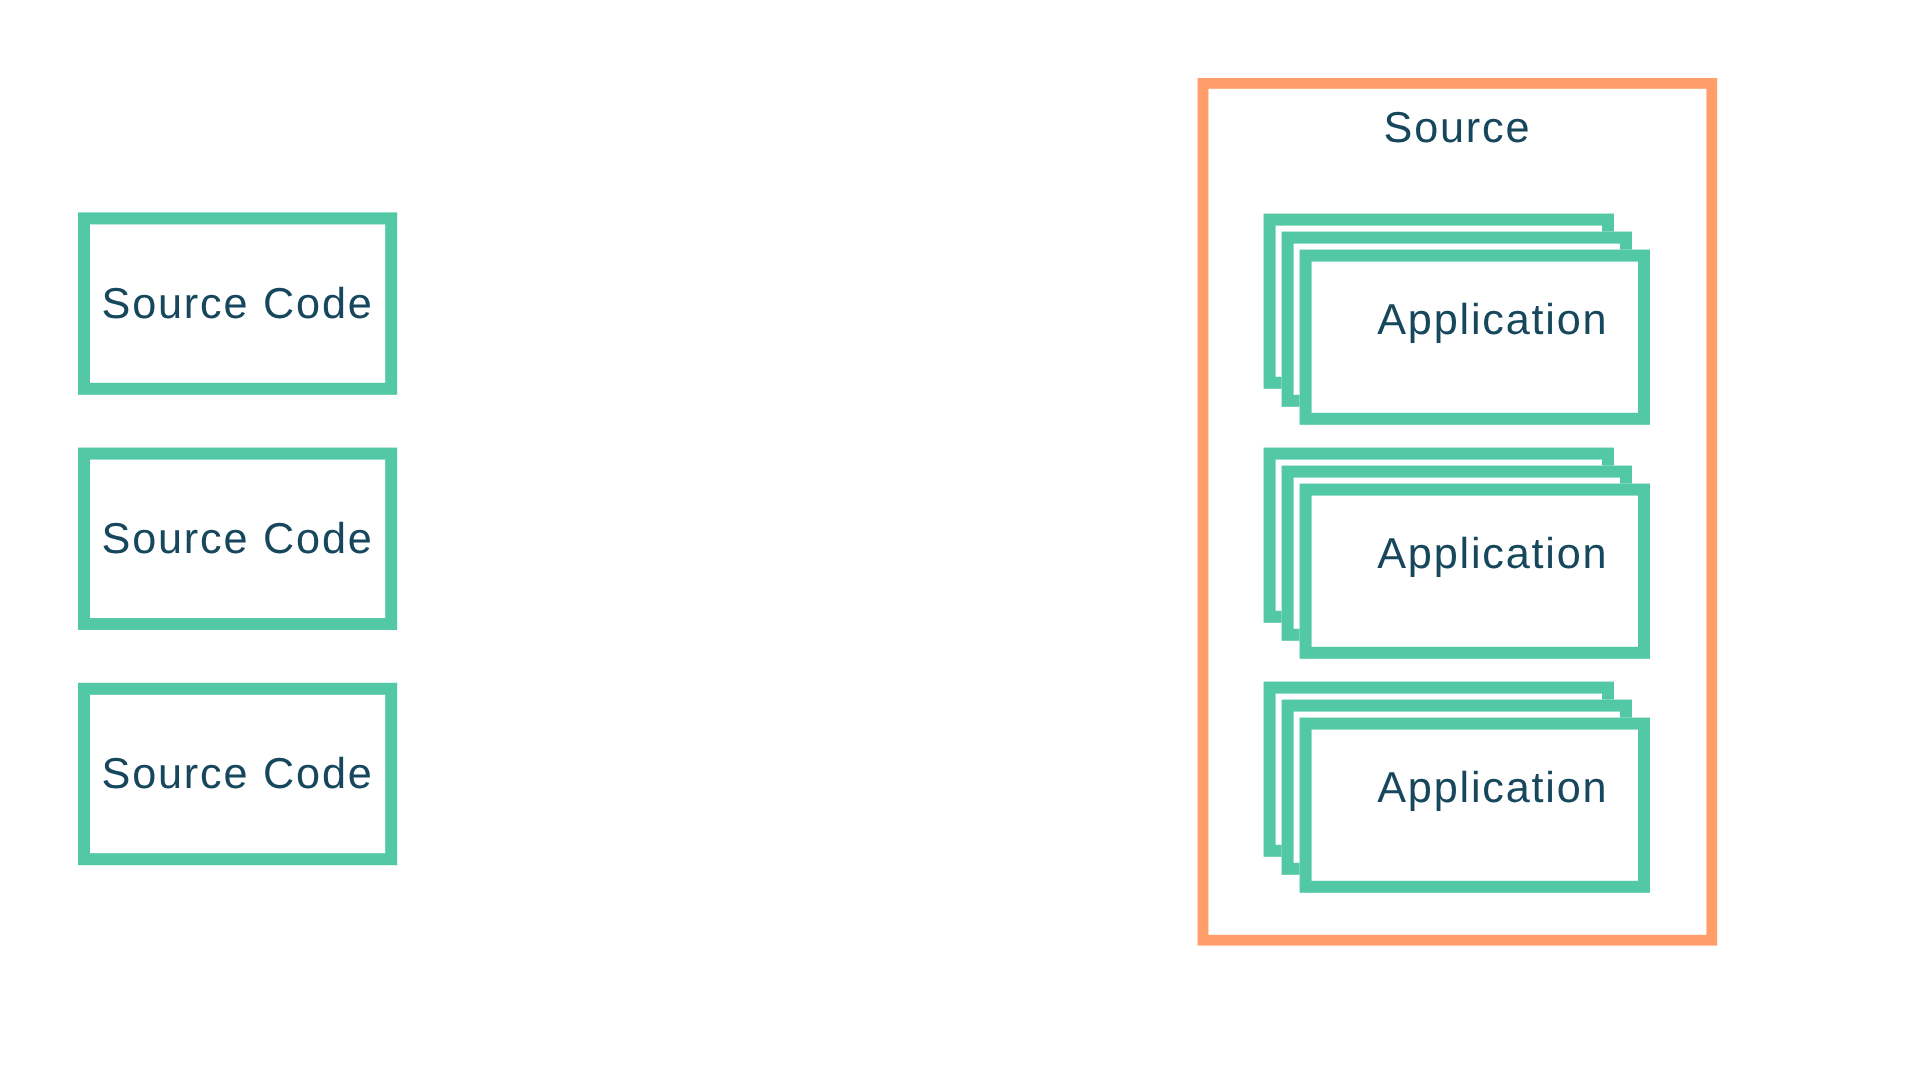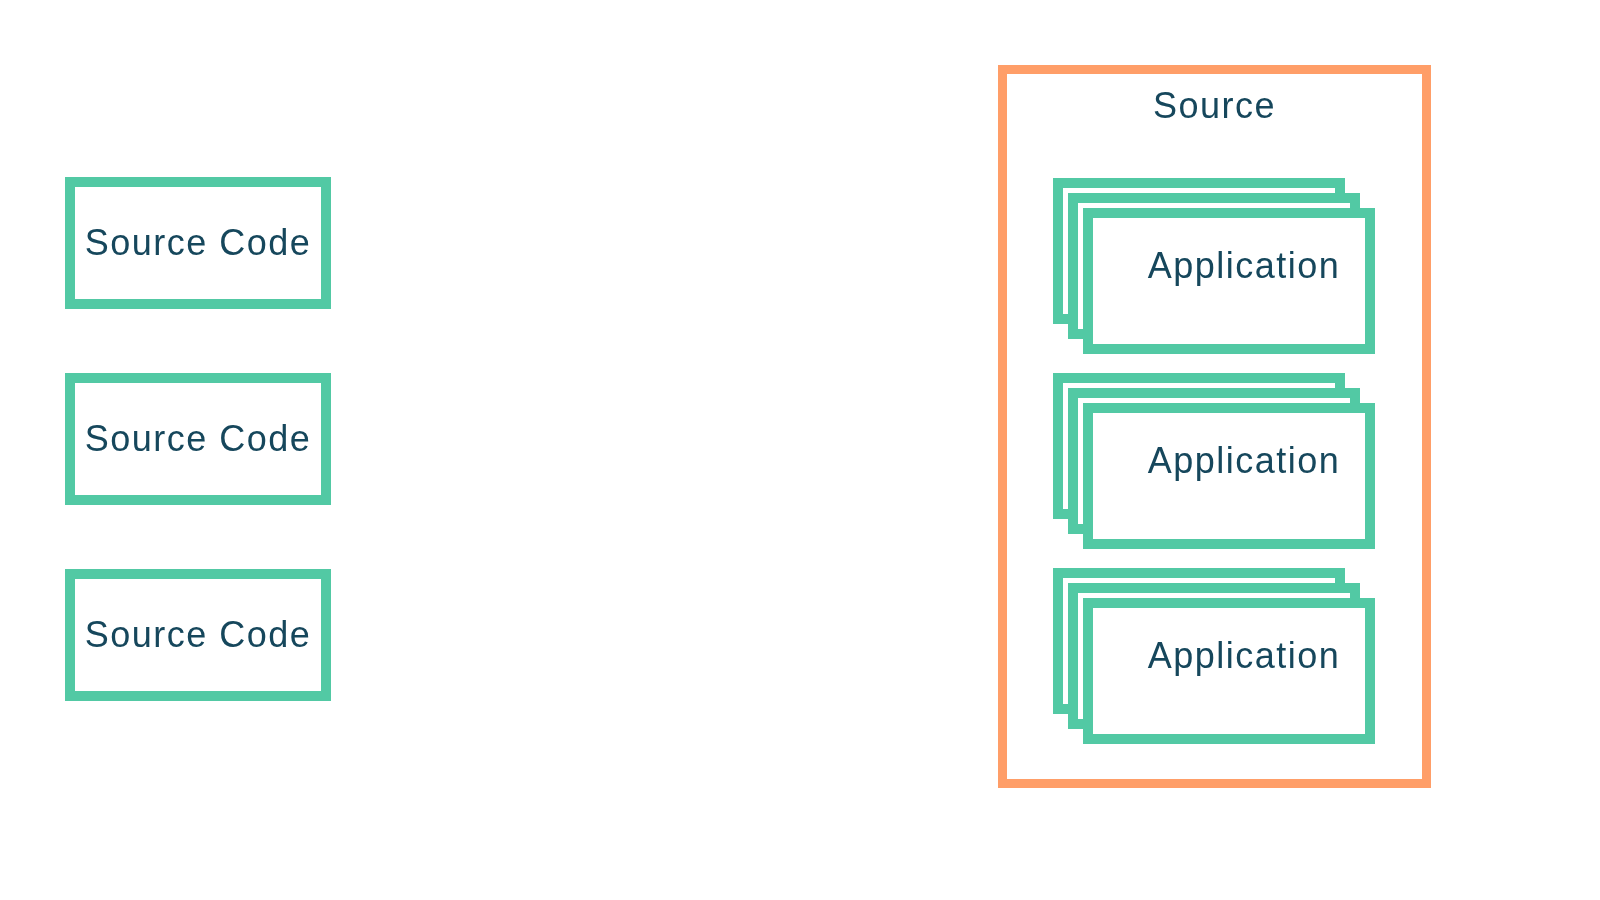--- a/index.html
+++ b/index.html
@@ -21,21 +21,21 @@
     position: absolute;
     left: 0; top: 0;
     width: 1600px; height: 900px;
     background: var(--bg);
   }
   
   .source-box {
     position: absolute;
     left: 65px;
     width: 266px;
-    height: 132px;
+    height: 152px;
     border: 10px solid var(--green);
     background: var(--bg);
     display: flex;
     align-items: center;
     justify-content: center;
   }
   .source-box.pos-1 { top: 177px; }
   .source-box.pos-2 { top: 373px; }
   .source-box.pos-3 { top: 569px; }
   .box-label {

